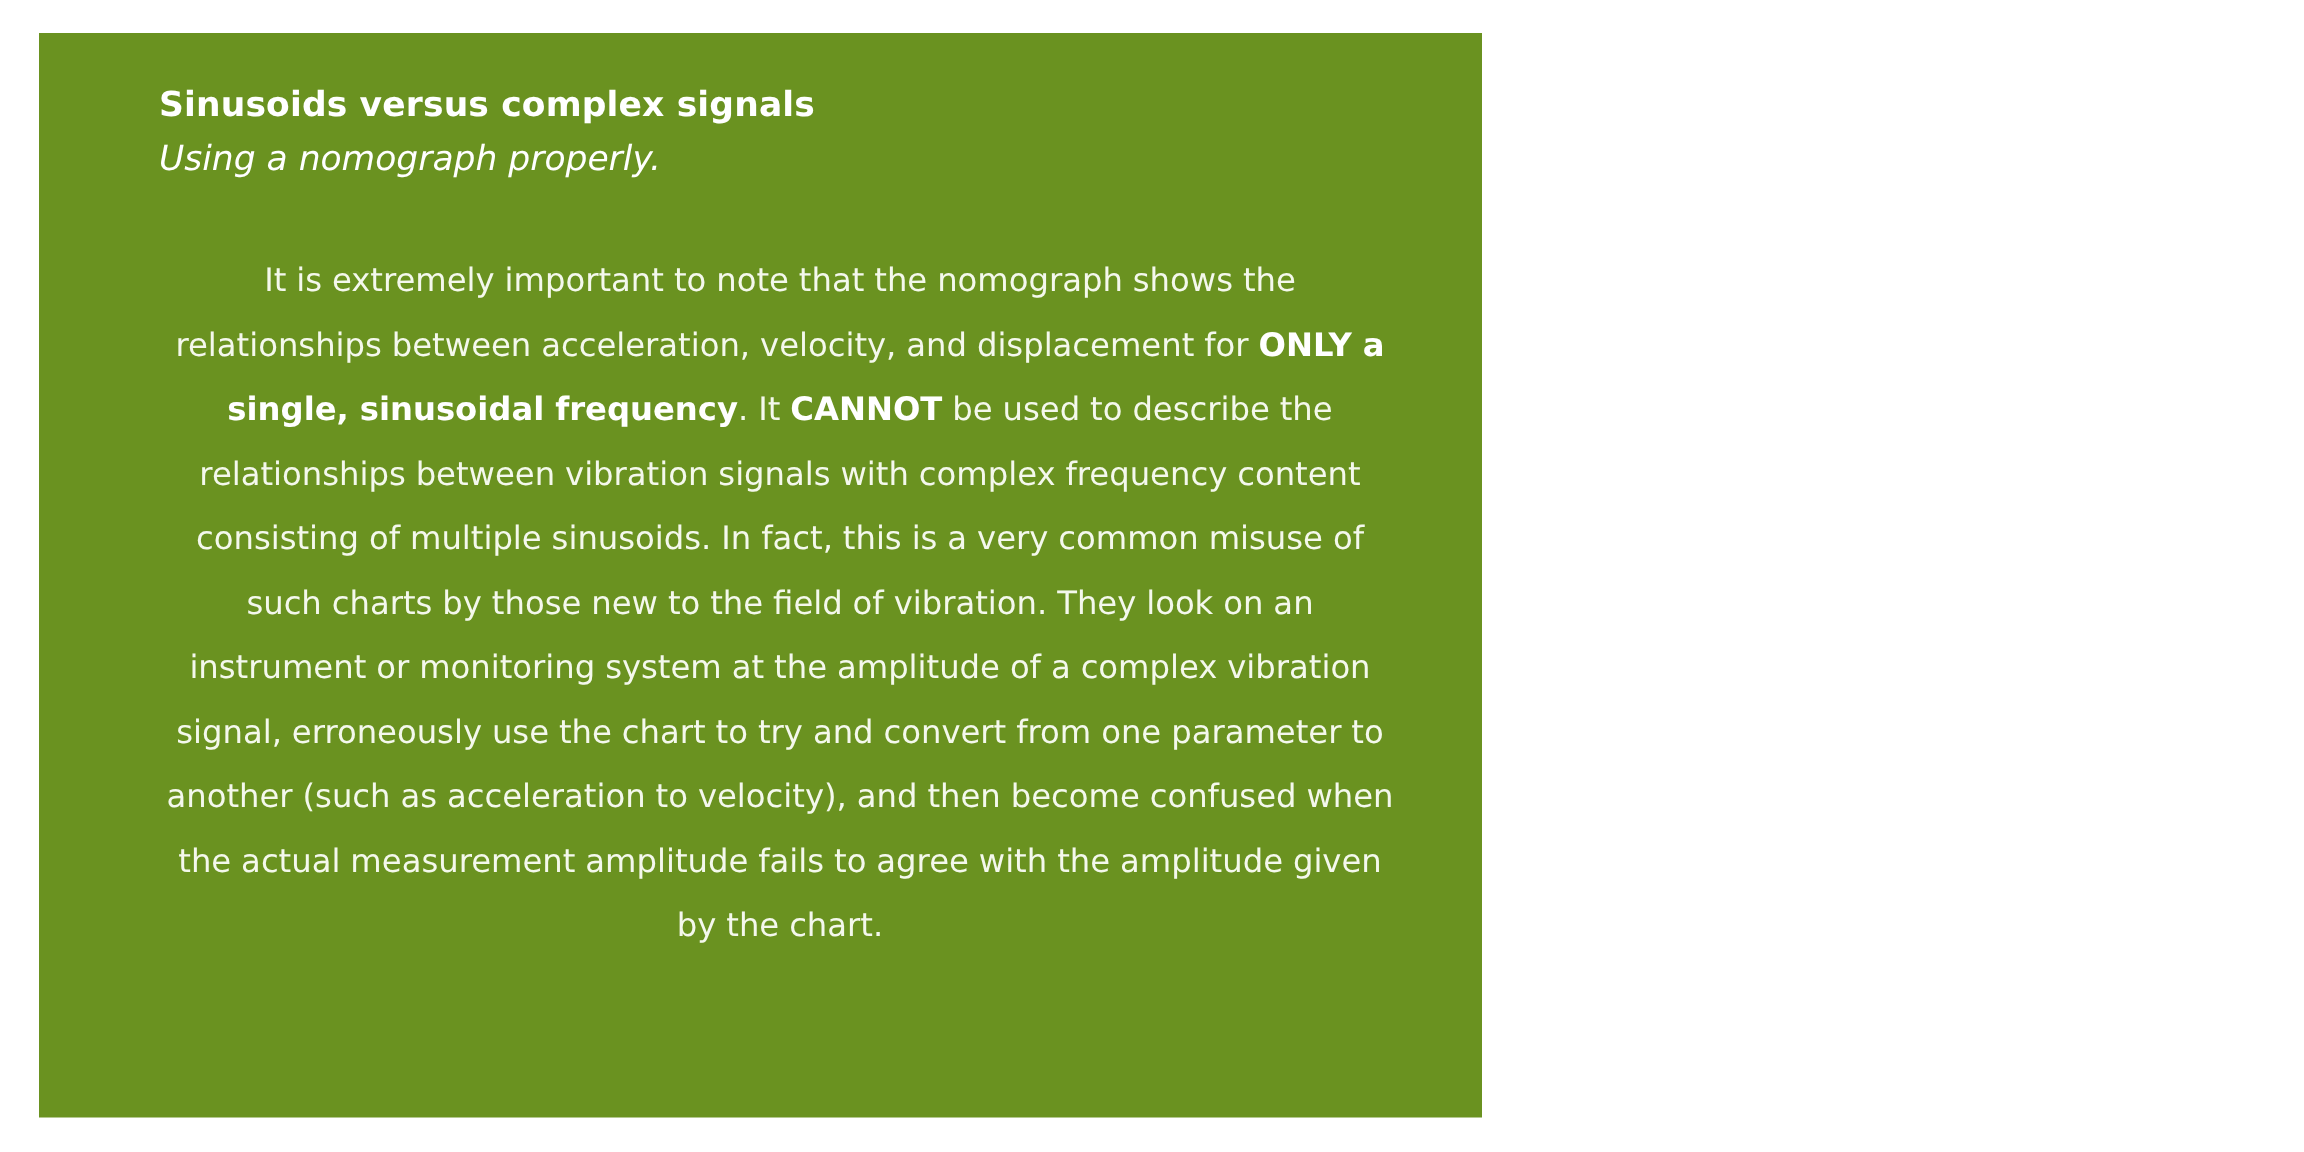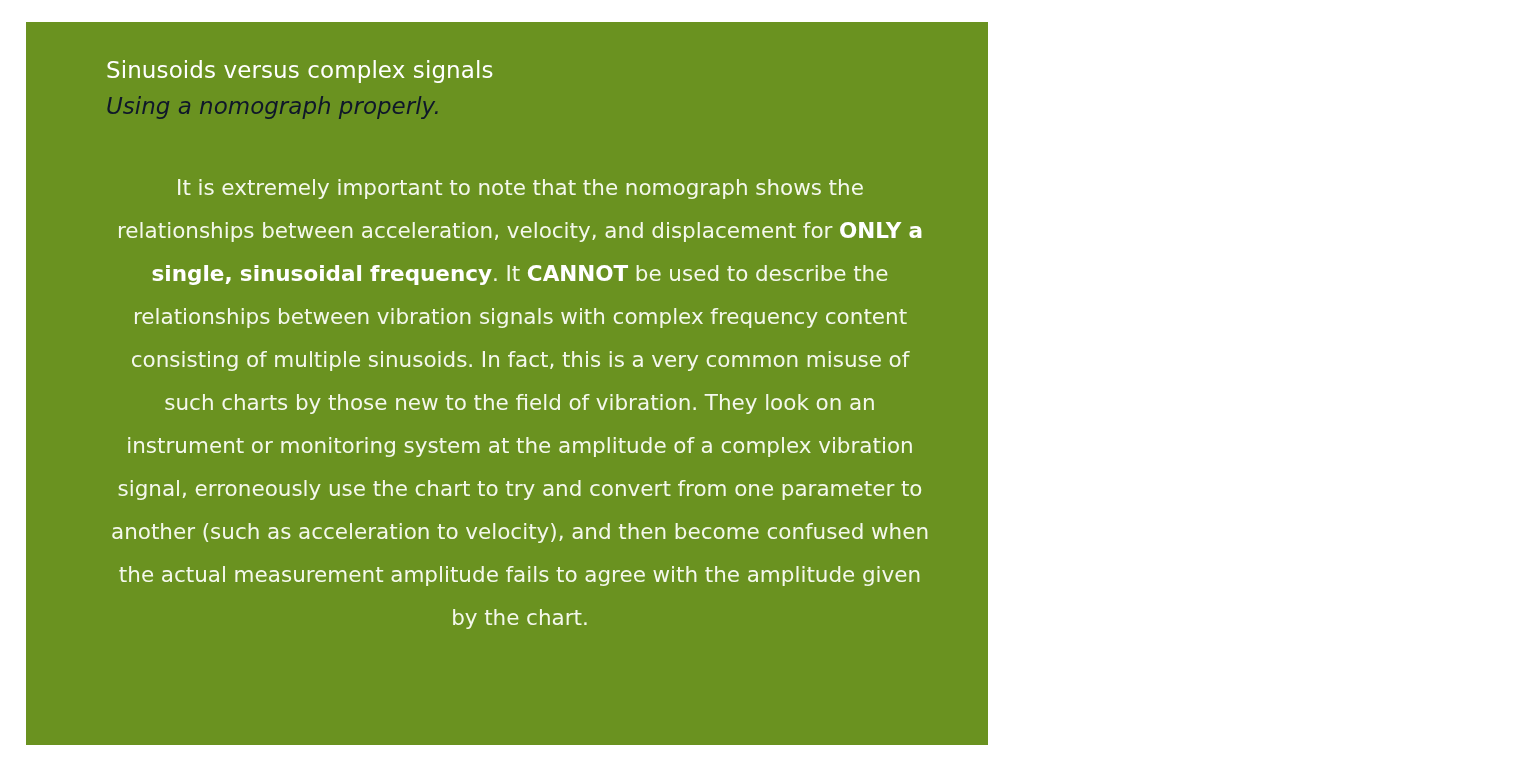--- a/index.html
+++ b/index.html
@@ -24,37 +24,37 @@
     box-sizing: border-box;
     padding: 30px 40px 0 80px;
   }
 
   .panel-inner {
     width: 828px;
   }
 
   #callout-title {
     font-family: "DejaVu Sans", "Liberation Sans", sans-serif;
-    font-weight: normal;
+    font-weight: bold;
     font-size: 23px;
     line-height: 36px;
     color: #ffffff;
     letter-spacing: 0.1px;
     margin: 0;
     padding: 0;
     white-space: nowrap;
   }
 
   #callout-subtitle {
     font-family: "DejaVu Sans", "Liberation Sans", sans-serif;
     font-style: italic;
     font-weight: normal;
     font-size: 23px;
     line-height: 36px;
-    color: #0f172a;
+    color: #ffffff;
     margin: 0;
     padding: 0;
     white-space: nowrap;
   }
 
   #callout-body {
     font-family: "DejaVu Sans", "Liberation Sans", sans-serif;
     font-weight: normal;
     font-size: 21.5px;
     line-height: 43px;

